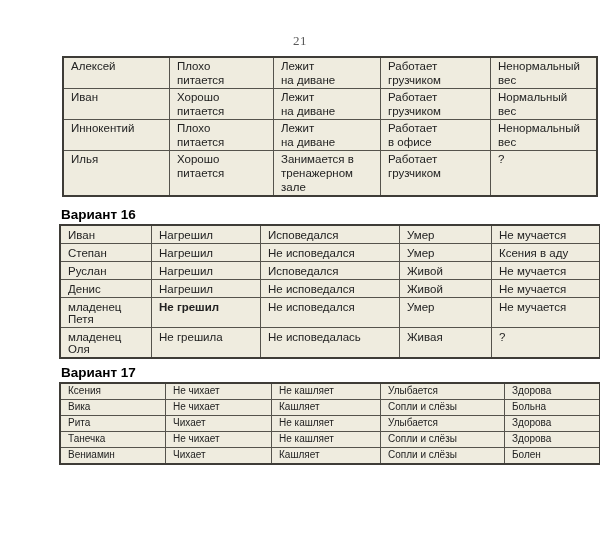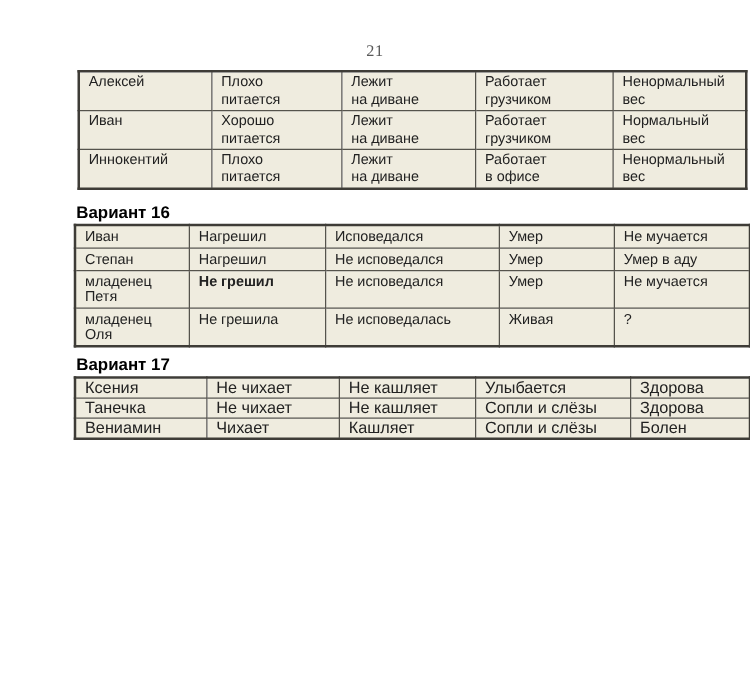--- a/index.html
+++ b/index.html
@@ -35,21 +35,21 @@
     overflow: hidden;
   }
 
   .t1 { margin: 7px 0 0 62px; width: 473px; }
   .t1 td { font-size: 11.5px; line-height: 14px; padding: 1px 4px 1px 7px; }
 
   .t2 { margin: 2px 0 0 59px; width: 479px; }
   .t2 td { font-size: 11.5px; line-height: 12px; padding: 3px 4px 2px 7px; }
 
   .t3 { margin: 2px 0 0 59px; width: 479px; }
-  .t3 td { font-size: 13px; line-height: 12px; padding: 1px 4px 2px 7px; }
+  .t3 td { font-size: 10px; line-height: 12px; padding: 1px 4px 2px 7px; }
 
   .section-heading {
     margin: 10px 0 2px 61px;
     font-size: 13.5px;
     font-weight: bold;
     color: #000000;
   }
   .section-heading.v17 { margin-top: 6px; }
 </style>
 </head>
@@ -87,40 +87,65 @@
           <td style="width: 94px;">Иннокентий</td>
           <td style="width: 92px;">Плохо
 питается</td>
           <td style="width: 95px;">Лежит
 на диване</td>
           <td style="width: 98px;">Работает
 в офисе</td>
           <td style="width: 94px;">Ненормальный
 вес</td>
         </tr>
+        <tr>
+          <td style="width: 94px;">Илья</td>
+          <td style="width: 92px;">Хорошо
+питается</td>
+          <td style="width: 95px;">Занимается в
+тренажерном
+зале</td>
+          <td style="width: 98px;">Работает
+грузчиком</td>
+          <td style="width: 94px;">?</td>
+        </tr>
       </tbody>
   </table>
 
   <div class="section-heading">Вариант 16</div>
 
   <table class="t2">
     <tbody>
         <tr>
           <td style="width: 79px;">Иван</td>
           <td style="width: 97px;">Нагрешил</td>
           <td style="width: 127px;">Исповедался</td>
           <td style="width: 80px;">Умер</td>
           <td style="width: 96px;">Не мучается</td>
         </tr>
         <tr>
           <td style="width: 79px;">Степан</td>
           <td style="width: 97px;">Нагрешил</td>
           <td style="width: 127px;">Не исповедался</td>
           <td style="width: 80px;">Умер</td>
-          <td style="width: 96px;">Умер в аду</td>
+          <td style="width: 96px;">Ксения в аду</td>
+        </tr>
+        <tr>
+          <td style="width: 79px;">Руслан</td>
+          <td style="width: 97px;">Нагрешил</td>
+          <td style="width: 127px;">Исповедался</td>
+          <td style="width: 80px;">Живой</td>
+          <td style="width: 96px;">Не мучается</td>
+        </tr>
+        <tr>
+          <td style="width: 79px;">Денис</td>
+          <td style="width: 97px;">Нагрешил</td>
+          <td style="width: 127px;">Не исповедался</td>
+          <td style="width: 80px;">Живой</td>
+          <td style="width: 96px;">Не мучается</td>
         </tr>
         <tr>
           <td style="width: 79px;">младенец
 Петя</td>
           <td style="width: 97px; font-weight: bold;">Не грешил</td>
           <td style="width: 127px;">Не исповедался</td>
           <td style="width: 80px;">Умер</td>
           <td style="width: 96px;">Не мучается</td>
         </tr>
         <tr>
@@ -139,20 +164,34 @@
   <table class="t3">
     <tbody>
         <tr>
           <td style="width: 93px;">Ксения</td>
           <td style="width: 94px;">Не чихает</td>
           <td style="width: 97px;">Не кашляет</td>
           <td style="width: 112px;">Улыбается</td>
           <td style="width: 83px;">Здорова</td>
         </tr>
         <tr>
+          <td style="width: 93px;">Вика</td>
+          <td style="width: 94px;">Не чихает</td>
+          <td style="width: 97px;">Кашляет</td>
+          <td style="width: 112px;">Сопли и слёзы</td>
+          <td style="width: 83px;">Больна</td>
+        </tr>
+        <tr>
+          <td style="width: 93px;">Рита</td>
+          <td style="width: 94px;">Чихает</td>
+          <td style="width: 97px;">Не кашляет</td>
+          <td style="width: 112px;">Улыбается</td>
+          <td style="width: 83px;">Здорова</td>
+        </tr>
+        <tr>
           <td style="width: 93px;">Танечка</td>
           <td style="width: 94px;">Не чихает</td>
           <td style="width: 97px;">Не кашляет</td>
           <td style="width: 112px;">Сопли и слёзы</td>
           <td style="width: 83px;">Здорова</td>
         </tr>
         <tr>
           <td style="width: 93px;">Вениамин</td>
           <td style="width: 94px;">Чихает</td>
           <td style="width: 97px;">Кашляет</td>

